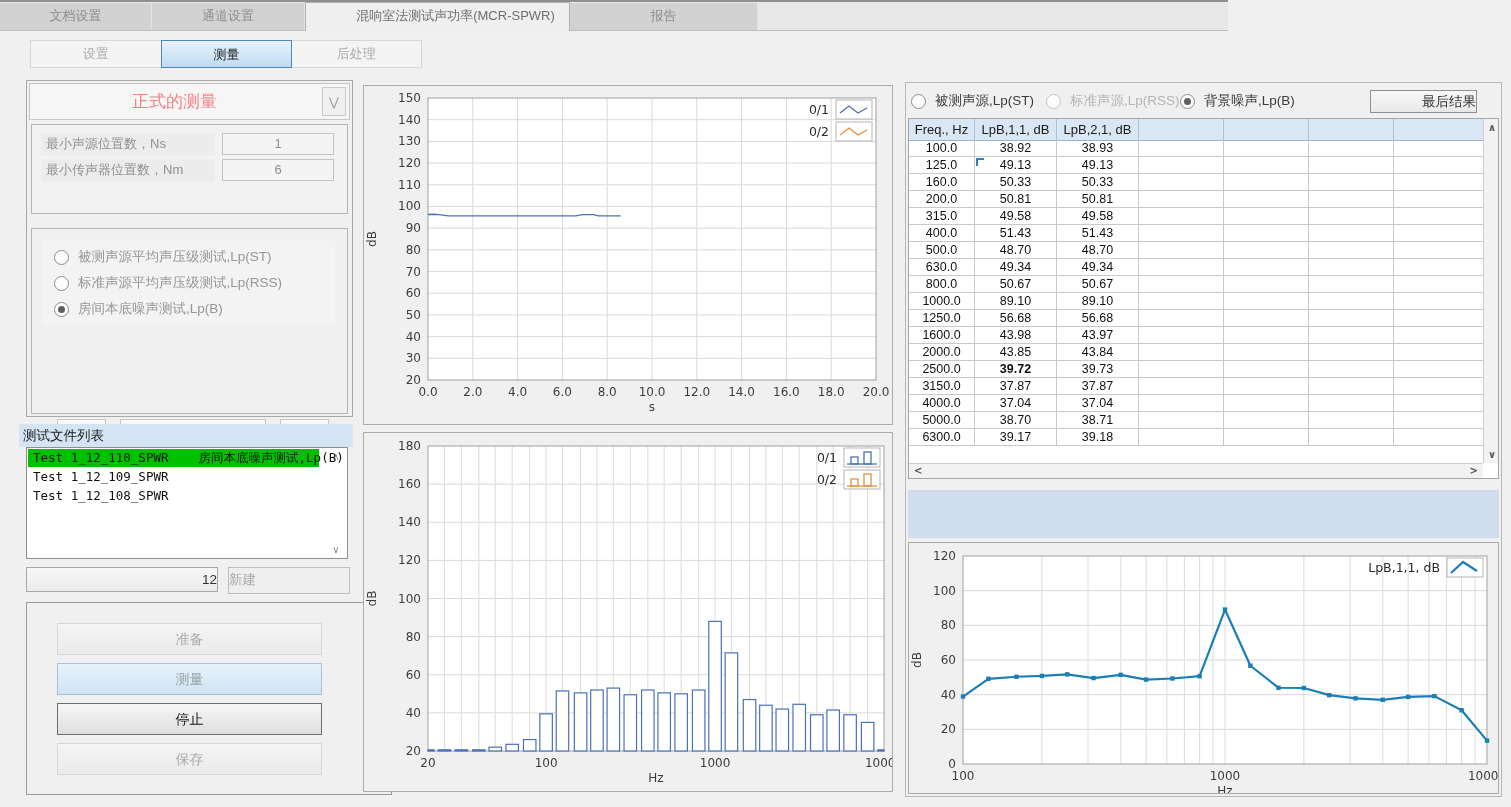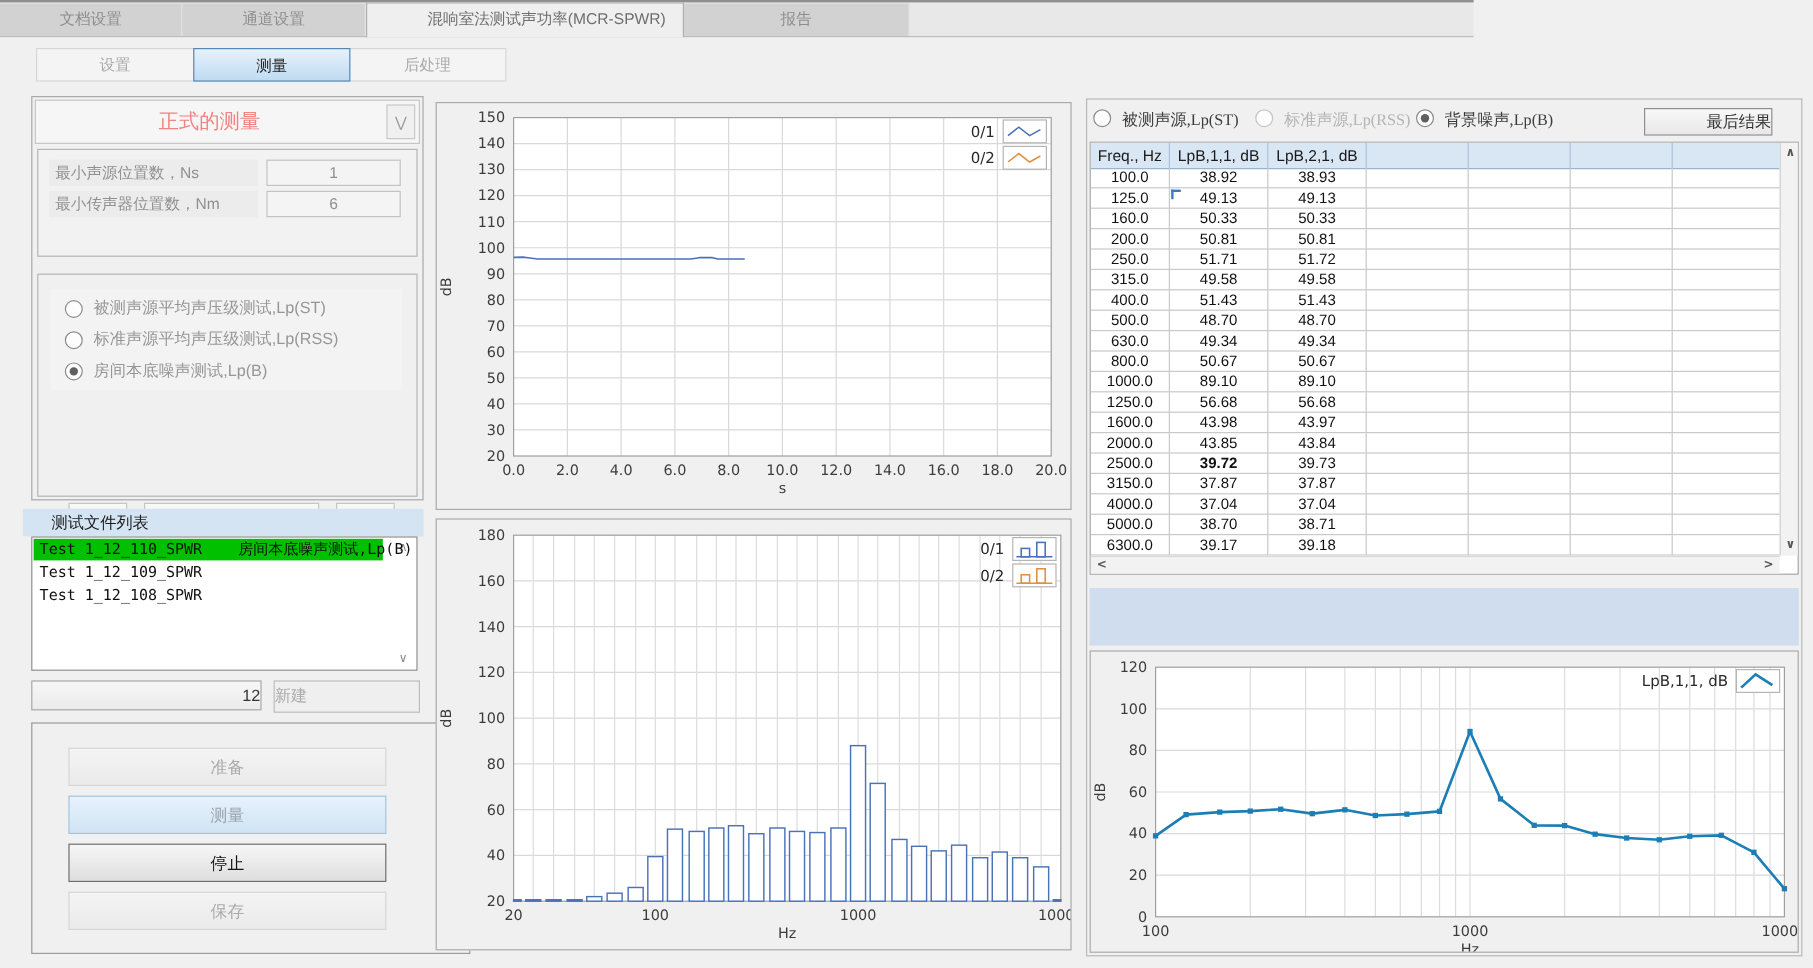--- a/index.html
+++ b/index.html
@@ -36,40 +36,40 @@
   .radio-box{position:absolute;left:4px;top:147px;right:4px;bottom:2px;border:1px solid #b5b5b5;box-sizing:border-box;}
   .radio-strip{position:absolute;left:10px;top:12px;right:12px;height:84px;background:#f3f3f3;}
   .radio-row{position:absolute;left:12px;right:4px;height:26px;display:flex;align-items:center;}
   .rdot{width:13px;height:13px;border:1px solid #8c8c8c;border-radius:50%;background:#fdfdfd;margin-right:9px;position:relative;flex:none;}
   .rdot.on::after{content:"";position:absolute;left:3px;top:3px;width:7px;height:7px;border-radius:50%;background:#5f5f5f;}
   .rdot.dis{border-color:#c3c3c3;}
   .rlabel{color:#969696;font-size:13.5px;white-space:nowrap;}
   .posbtn{position:absolute;height:23px;border:1px solid #c6c6c6;background:linear-gradient(#f9f9f9,#ececec);
       color:#a5a5a5;text-align:center;line-height:21px;box-sizing:border-box;font-size:13px;}
   
-  .fl-header{left:19px;top:424px;width:334px;height:23px;background:#d4e4f3;color:#1a1a1a;line-height:23px;padding-left:24px;box-sizing:border-box;font-size:13.5px;}
+  .fl-header{left:19px;top:424px;width:334px;height:23px;background:#d4e4f3;color:#1a1a1a;line-height:23px;padding-left:4px;box-sizing:border-box;font-size:13.5px;}
   .fl-box{left:26px;top:447px;width:322px;height:112px;background:#ffffff;border:1px solid #8e8e8e;box-sizing:border-box;}
   .fl-row{position:relative;height:18px;line-height:18px;margin:1px 28px 0 1px;padding-left:5px;
       font-family:"DejaVu Sans Mono","Liberation Mono",monospace;font-size:12.5px;color:#111;white-space:pre;}
   .fl-row.sel{background:#00c000;}
   .fl-arrow{position:absolute;right:4px;color:#8a8a8a;font-size:10px;width:14px;text-align:center;}
   .btn{border:1px solid #a8a8a8;background:linear-gradient(#f7f7f7,#ebebeb);color:#333;text-align:right;box-sizing:border-box;}
   .count-btn{left:26px;top:567px;width:192px;height:25px;line-height:23px;font-size:13.5px;}
   .new-btn{left:228px;top:567px;width:120px;height:25px;line-height:23px;border:1px solid #bdbdbd;background:#efefef;color:#ababab;font-size:13.5px;}
   
   .action-box{left:26px;top:602px;width:366px;height:193px;border:1px solid #9a9a9a;box-sizing:border-box;}
   .abtn{position:absolute;left:30px;width:265px;height:32px;text-align:center;line-height:30px;font-size:14px;box-sizing:border-box;}
   .abtn.disabled{border:1px solid #d6d6d6;background:linear-gradient(#f4f4f4,#eaeaea);color:#ababab;}
   .abtn.highlight{border:1px solid #9fc3e0;background:linear-gradient(#e7f2fb,#cfe4f5);color:#9aa4ad;}
   .abtn.default{border:1px solid #6e6e6e;background:linear-gradient(#f6f6f6,#dedede);color:#141414;}
   
   .chartpanel{border:1px solid #ababab;background:#f0f0f0;box-sizing:border-box;}
   
   .results-outer{left:905px;top:82px;width:597px;height:715px;border:1px solid #b8b8b8;box-sizing:border-box;}
-  .rradio{position:absolute;top:91px;height:20px;display:flex;align-items:flex-start;font-family:Liberation Serif, serif;}
+  .rradio{position:absolute;top:91px;height:20px;display:flex;align-items:center;}
   .rradio .rlabel{color:#3c3c3c;}
   .rradio.dis .rlabel{color:#b4b4b4;}
   .final-btn{left:1370px;top:90px;width:107px;height:23px;line-height:21px;border:1px solid #8f8f8f;background:linear-gradient(#f8f8f8,#e8e8e8);font-size:13.5px;}
   .tablewrap{left:908px;top:118px;width:591px;height:361px;border:1px solid #a5a5a5;background:#fff;box-sizing:border-box;}
   .thead{position:absolute;left:0;top:0;right:15px;height:21px;background:#d9e7f5;border-bottom:1px solid #9ab4cc;display:flex;}
   .thead .c{height:21px;line-height:21px;text-align:center;border-right:1px solid #aac2d8;box-sizing:border-box;color:#1a1a1a;font-size:13px;flex:none;}
   .tbody{position:absolute;left:0;top:21px;right:15px;bottom:15px;overflow:hidden;}
   .trow{display:flex;height:17px;}
   .trow .c{height:17px;line-height:16px;text-align:center;border-right:1px solid #c9c9c9;border-bottom:1px solid #c9c9c9;box-sizing:border-box;
       color:#111;font-size:12.5px;flex:none;position:relative;}
@@ -370,29 +370,20 @@
       <div class="trow">
         <span class="c" style="width: 66px;">200.0</span>
         <span class="c" style="width: 82px;">50.81</span>
         <span class="c" style="width: 82px;">50.81</span>
         <span class="c" style="width: 85px;"></span>
         <span class="c" style="width: 85px;"></span>
         <span class="c" style="width: 85px;"></span>
         <span class="c" style="width: 91px;"></span>
       </div>
       <div class="trow">
-        <span class="c" style="width: 66px;">250.0</span>
-        <span class="c" style="width: 82px;">51.71</span>
-        <span class="c" style="width: 82px;">51.72</span>
-        <span class="c" style="width: 85px;"></span>
-        <span class="c" style="width: 85px;"></span>
-        <span class="c" style="width: 85px;"></span>
-        <span class="c" style="width: 91px;"></span>
-      </div>
-      <div class="trow">
         <span class="c" style="width: 66px;">315.0</span>
         <span class="c" style="width: 82px;">49.58</span>
         <span class="c" style="width: 82px;">49.58</span>
         <span class="c" style="width: 85px;"></span>
         <span class="c" style="width: 85px;"></span>
         <span class="c" style="width: 85px;"></span>
         <span class="c" style="width: 91px;"></span>
       </div>
       <div class="trow">
         <span class="c" style="width: 66px;">400.0</span>

